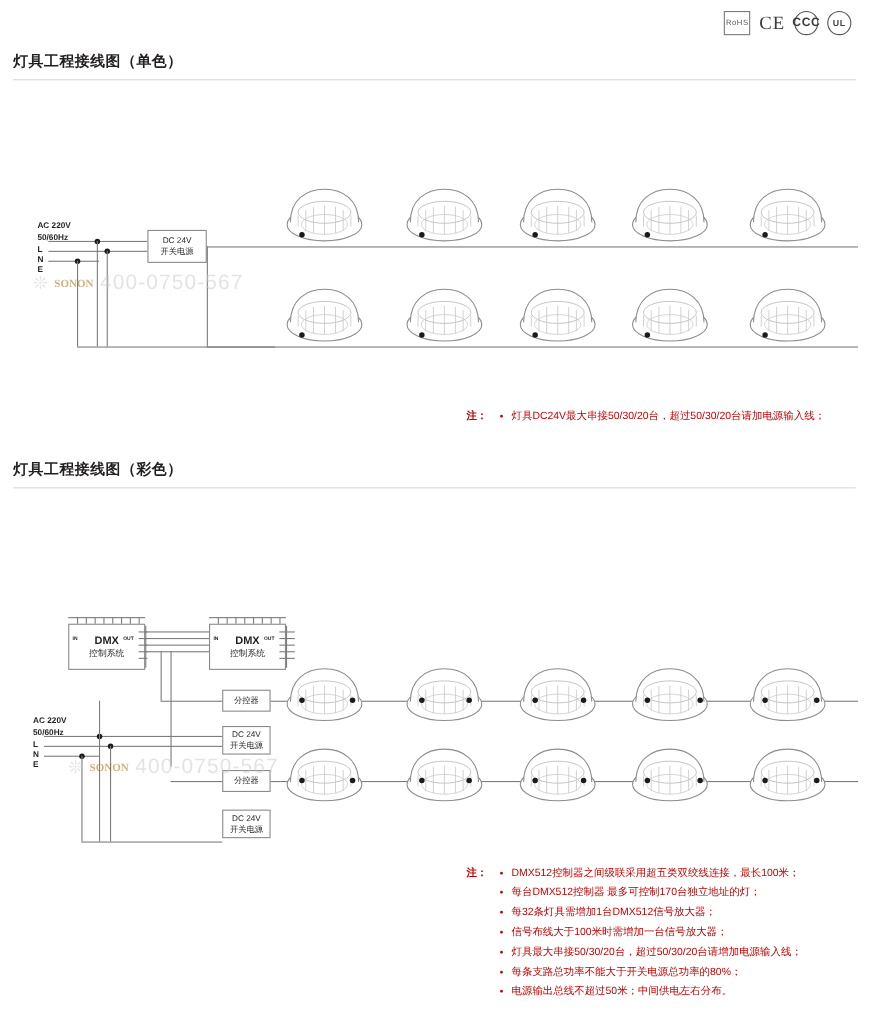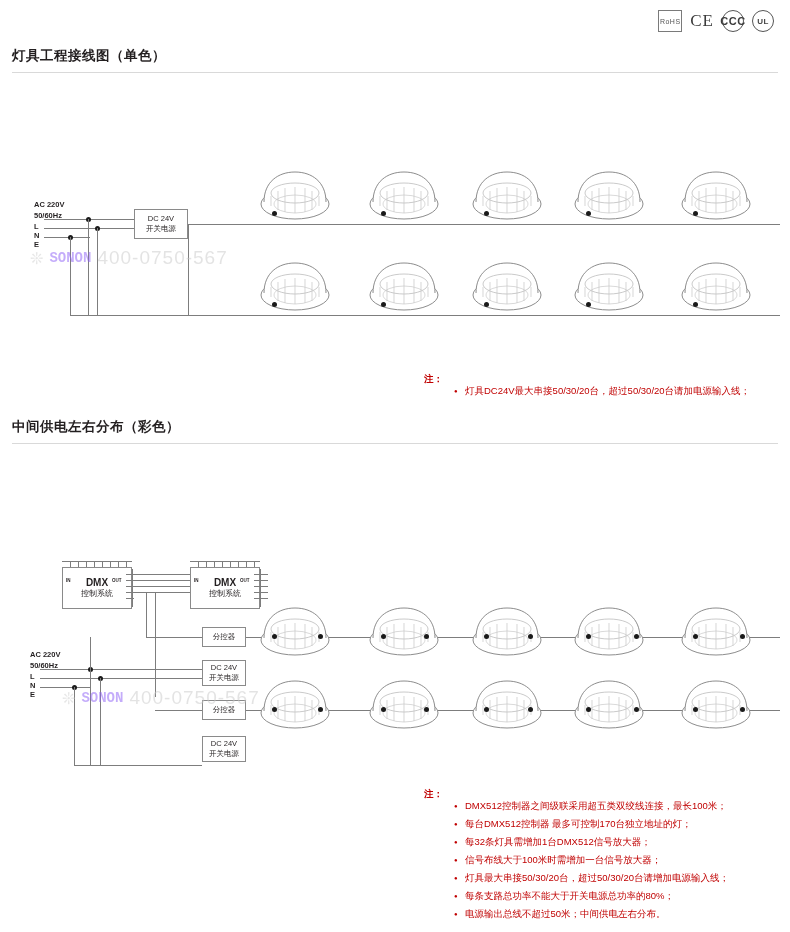--- a/index.html
+++ b/index.html
@@ -62,31 +62,31 @@
   
   .lamp { position: absolute; width: 74px; height: 56px; }
   .lamp svg { display: block; }
 
   
   .wm {
     position: absolute; display: flex; align-items: center; gap: 6px;
     opacity: .5; pointer-events: none;
   }
   .wm-logo {
-    font-size: 14px; font-weight: bold; color: #8b5cf6;
-    font-family: Liberation Mono, monospace; letter-spacing: 0px;
+    font-size: 10px; font-weight: bold; color: #a16207;
+    font-family: Liberation Serif, serif; letter-spacing: 0px;
     display: flex; align-items: center; gap: 3px;
   }
   .wm-mark { font-size: 16px; color: #cfcfcf; }
   .wm-tel { font-size: 19px; color: #c9c9c9; letter-spacing: 1px; }
 
   
   .notes { position: absolute; font-size: 9.5px; color: #c00000; line-height: 1.9; }
   .notes .note-head { position: absolute; left: 0; top: 0; font-weight: bold; }
-  .notes ul { list-style: none; margin: 12px; padding: 0; }
+  .notes ul { list-style: none; margin: 0; padding: 0; }
   .notes li { position: relative; padding-left: 11px; white-space: nowrap; }
   .notes li::before {
     content: "\25CF"; position: absolute; left: 0; top: 0; font-size: 6px; line-height: 19px;
   }
 </style>
 </head>
 <body>
 
 <div class="page">
 
@@ -247,21 +247,21 @@
     </div>
   </div>
 
   <div class="notes" style="left:424px; top:370px; width:360px;">
     <span class="note-head">注：</span>
     <ul style="margin-left:30px;">
       <li>灯具DC24V最大串接50/30/20台，超过50/30/20台请加电源输入线；</li>
     </ul>
   </div>
 
-  <div class="sec-title" style="top:418px;">中间供电左右分布（彩色）</div>
+  <div class="sec-title" style="top:418px;">灯具工程接线图（彩色）</div>
   <div class="hr" style="top:443px;"></div>
 
   <div class="canvas" style="top:12px; height:932px;margin-top:20px;">
 
     <div class="boxy" style="left:62px; top:535px; width:70px; height:42px;">
       <span class="lbl-b" style="position:static; font-size:10px;">DMX</span>
       <span style="font-size:8px;">控制系统</span>
     </div>
     <div class="lbl" style="left:66px; top:546px; font-size:4.5px;">IN</div>
     <div class="lbl" style="left:112px; top:546px; font-size:4.5px;">OUT</div>

